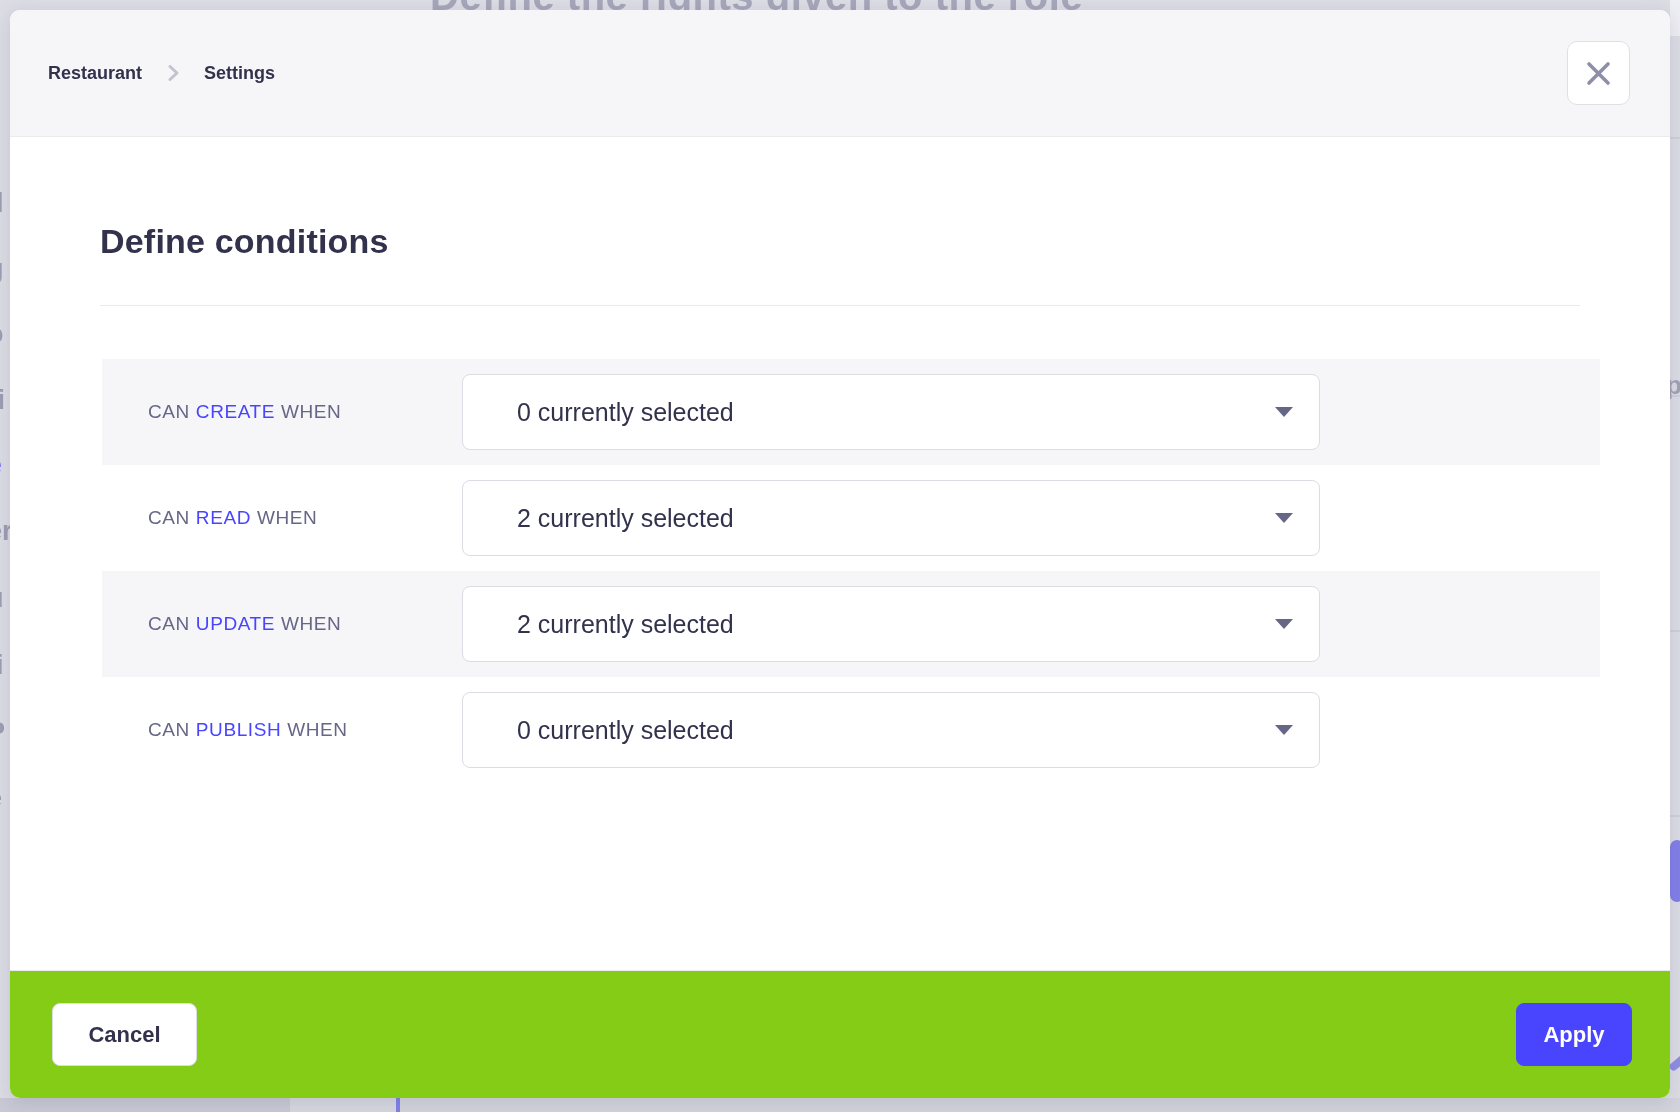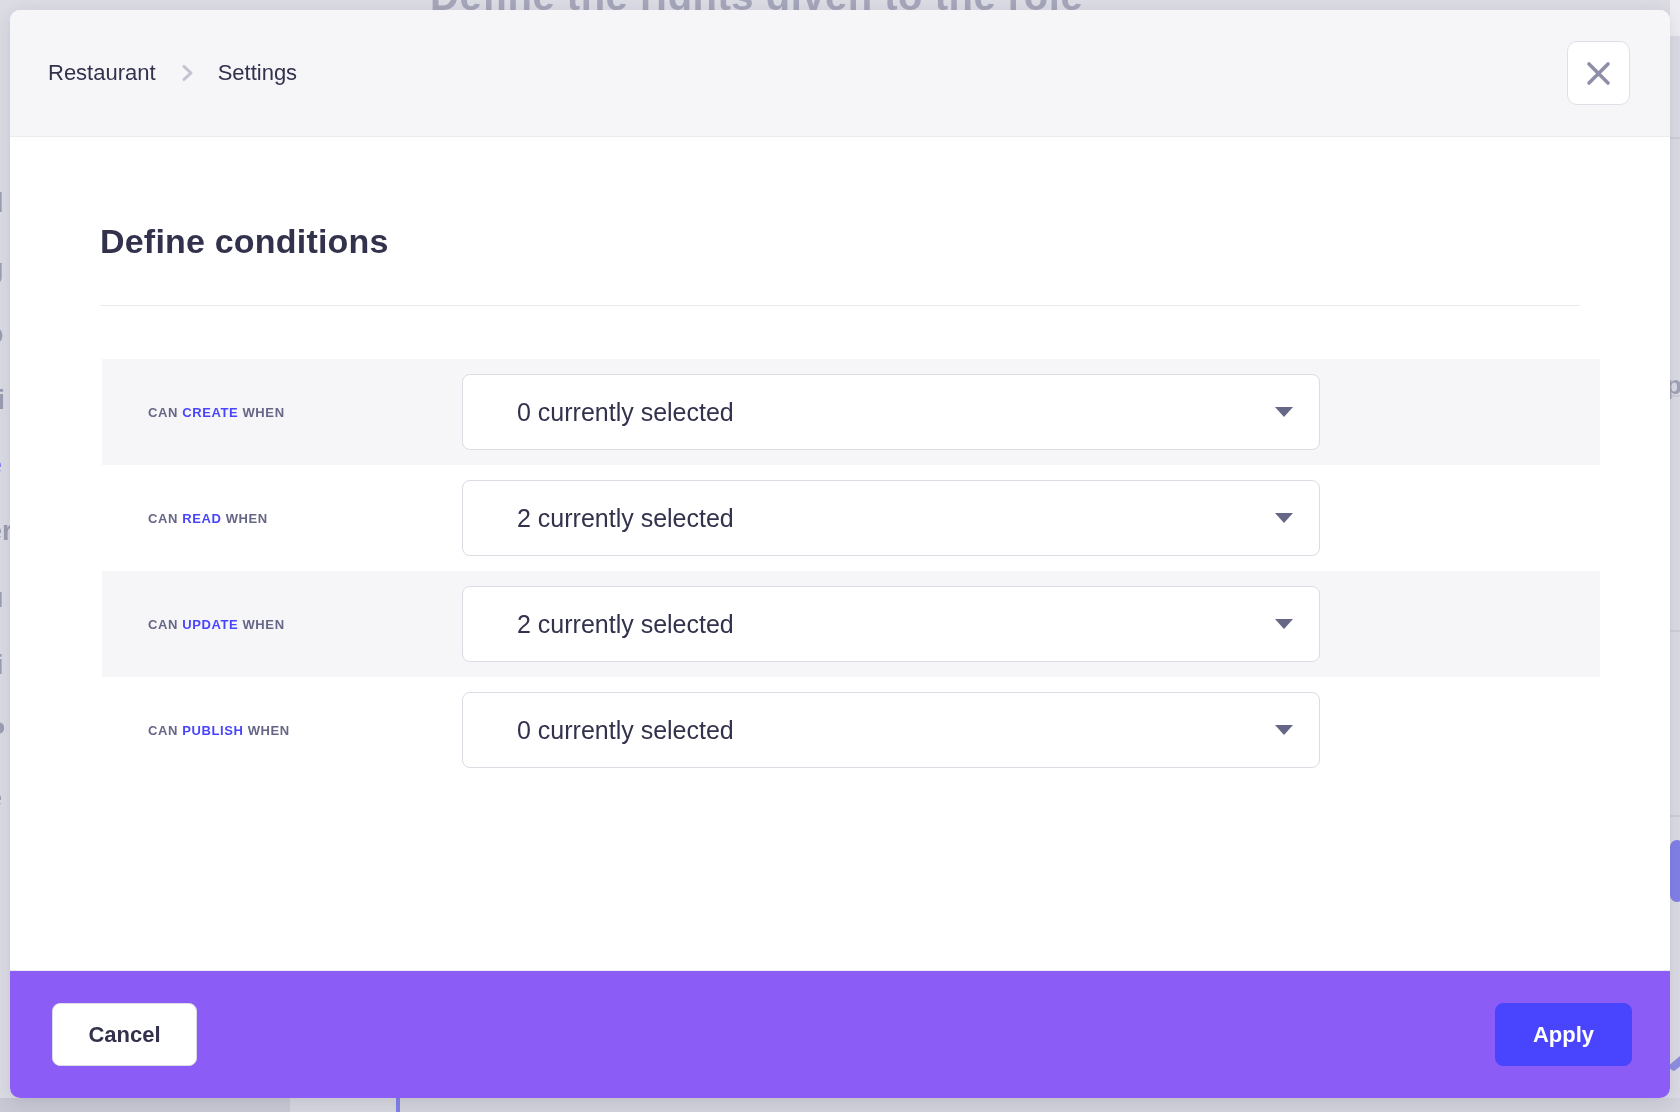--- a/index.html
+++ b/index.html
@@ -54,69 +54,69 @@
     background:#ffffff; border-radius:10px; overflow:hidden;
     box-shadow:0 4px 18px rgba(33,33,52,.12);
     display:flex; flex-direction:column;
   }
   .modal-header {
     height:127px; flex:0 0 127px; background:#f6f6f9;
     border-bottom:1px solid #eaeaef;
     display:flex; align-items:center; padding:0 40px 0 38px;
   }
   .breadcrumb { display:flex; align-items:center; }
-  .crumb { font-size:22px; font-weight:400; color:#32324d; }
+  .crumb { font-size:18px; font-weight:700; color:#32324d; }
   .crumb-sep { margin:0 20px; display:flex; align-items:center; }
   .close-btn {
     margin-left:auto; width:63px; height:64px; background:#ffffff;
     border:1px solid #dfdfe8; border-radius:10px; cursor:pointer;
     display:flex; align-items:center; justify-content:center;
   }
 
   .modal-body { flex:1 1 auto; background:#ffffff; padding:85px 90px 0 90px; }
   .body-title { font-size:34px; font-weight:700; color:#32324d; letter-spacing:.2px; }
   .title-divider { height:1px; background:#eaeaef; margin-top:44px; }
 
   .rows { margin-top:53px; width:1498px; margin-left:2px; }
   .perm-row {
     height:106px; display:flex; align-items:center; padding-left:46px;
   }
   .perm-row:nth-child(odd) { background:#f6f6f9; }
   .row-label {
     width:314px; flex:0 0 314px;
-    font-size:13px; font-weight:700; letter-spacing:.6px;
+    font-size:19px; font-weight:400; letter-spacing:.6px;
     color:#666687; text-transform:uppercase; white-space:nowrap;
   }
   .row-label .action { color:#4945ff; }
   .select {
     width:858px; height:76px; background:#ffffff;
     border:1px solid #dcdce4; border-radius:8px; cursor:pointer;
     display:flex; align-items:center; padding:0 26px 0 54px;
   }
   .select-value { font-size:25px; color:#32324d; }
   .caret {
     margin-left:auto; width:0; height:0;
     border-left:9px solid transparent; border-right:9px solid transparent;
     border-top:10px solid #666687;
   }
 
   .modal-footer {
-    flex:0 0 128px; height:128px; background:#8b5cf6; border-top:1px solid #eaeaef;
+    flex:0 0 128px; height:128px; background:#84cc16; border-top:1px solid #eaeaef;
     display:flex; align-items:center; padding:0 38px 0 42px;
   }
   .btn {
     height:63px; border-radius:8px; font-family:"Liberation Sans", sans-serif;
     font-size:22px; font-weight:700; cursor:pointer;
     display:flex; align-items:center; justify-content:center;
   }
   .btn-cancel {
     width:145px; background:#ffffff; border:1px solid #dcdce4; color:#32324d;
   }
   .btn-apply {
-    margin-left:auto; width:137px; background:#4945ff; border:1px solid #4945ff; color:#ffffff;
+    margin-left:auto; width:116px; background:#4945ff; border:1px solid #4945ff; color:#ffffff;
   }
 </style>
 </head>
 <body>
 
 <div class="stage">
 
   <div>
     <div class="bg-top-text">Define the rights given to the role</div>
     <div class="bg-left-strip" id="left-strip">

